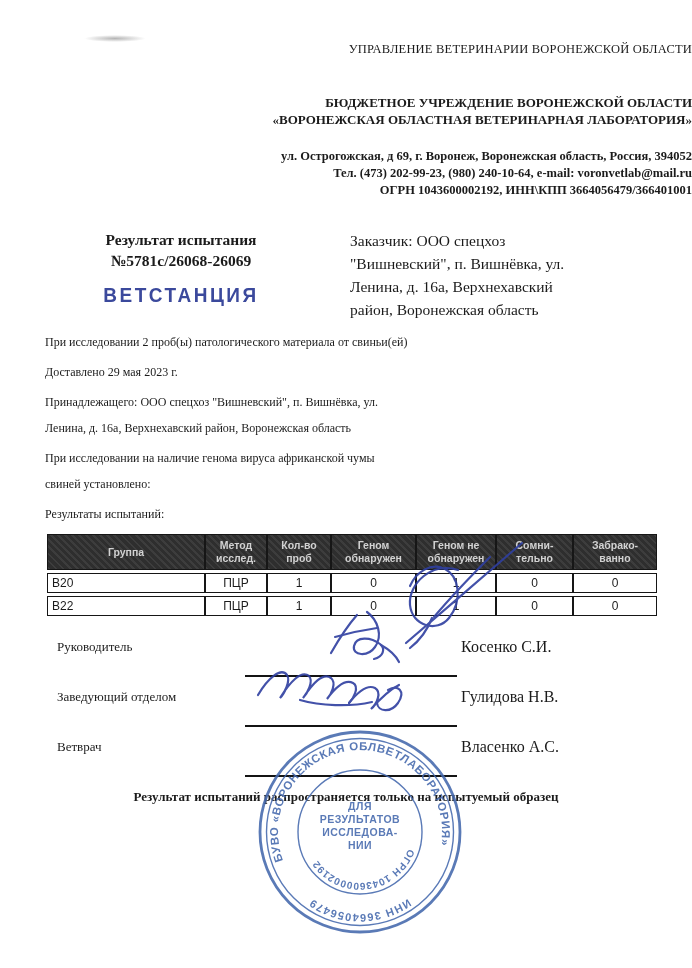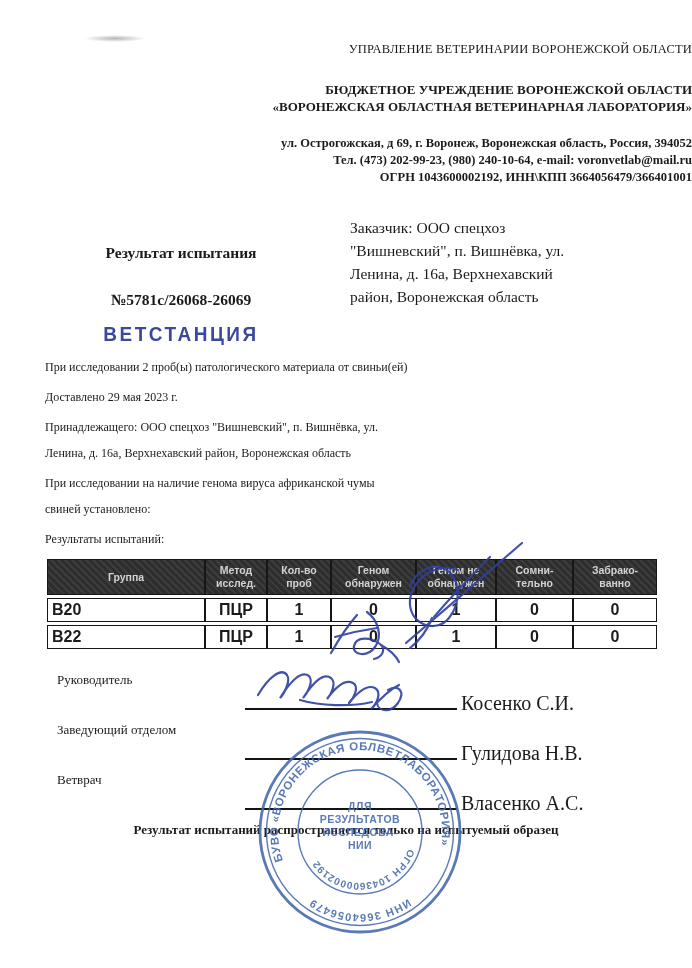--- a/index.html
+++ b/index.html
@@ -10,27 +10,27 @@
     font-family: "Liberation Serif", serif;
     color: #1b1b1b;
     overflow: hidden;
     position: relative;
   }
   .page { position: relative; width: 692px; height: 968px; }
 
   
   .letterhead { padding-top: 42px; text-align: right; }
   .lh-line1 { font-size: 12.5px; letter-spacing: .2px; }
-  .lh-org { margin-top: 24px; font-size: 13px; font-weight: bold; line-height: 17px; }
+  .lh-org { margin-top: 37px; font-size: 13px; font-weight: bold; line-height: 17px; }
   .lh-addr { margin-top: 20px; font-size: 12.5px; font-weight: bold; line-height: 17px; }
 
   
   .title-row { display: flex; margin: 30px 0 0 56px; }
   .title-col { width: 250px; text-align: center; }
-  .title-line { font-size: 15.5px; font-weight: bold; line-height: 21px; margin-top: 26px; }
+  .title-line { font-size: 15.5px; font-weight: bold; line-height: 21px; }
   .vetstation {
     margin-top: 14px;
     font-family: "Liberation Sans", sans-serif;
     font-weight: bold;
     font-size: 19px;
     letter-spacing: 2.5px;
     color: #2b3a94;
     transform: scaleY(1.05);
     opacity: .92;
   }
@@ -57,41 +57,41 @@
     font-size: 10.5px;
     font-weight: bold;
     line-height: 13px;
     padding: 4px 2px;
     border: 1px solid #161616;
     text-align: center;
     vertical-align: middle;
   }
   .results-table td {
     border: 1.5px solid #161616;
-    font-size: 16px;
-    font-weight: bold;
+    font-size: 12px;
+    font-weight: normal;
     text-align: center;
     padding: 2px 3px;
     height: 18px;
   }
   .results-table td.group-cell { text-align: left; padding-left: 4px; }
   .col-group { width: 158px; }
   .col-method { width: 62px; }
   .col-count { width: 64px; }
   .col-found { width: 85px; }
   .col-notfound { width: 80px; }
   .col-doubt { width: 77px; }
   .col-reject { width: 84px; }
 
   
   .signatures { margin: 12px 0 0 57px; position: relative; width: 600px; }
   .sig-row { position: relative; height: 50px; }
   .sig-role { position: absolute; left: 0; top: 8px; font-size: 13px; }
   .sig-line { position: absolute; left: 188px; width: 212px; bottom: 4px; border-bottom: 2px solid #141414; }
-  .sig-name { position: absolute; left: 404px; top: 28px; font-size: 20px; }
+  .sig-name { position: absolute; left: 404px; top: 7px; font-size: 16px; }
 
   
   .footer-note { margin-top: 8px; text-align: center; font-size: 13px; font-weight: bold; }
 
   
   .ink-overlay { position: absolute; left: 0; top: 0; width: 692px; height: 968px; pointer-events: none; }
   .stamp-wrap { position: absolute; left: 252px; top: 724px; width: 216px; height: 216px; pointer-events: none; opacity: .88; }
   .smudge {
     position: absolute; left: 84px; top: 35px; width: 62px; height: 7px;
     background: radial-gradient(ellipse at center, rgba(90,90,90,.45), rgba(120,120,120,0) 70%);

